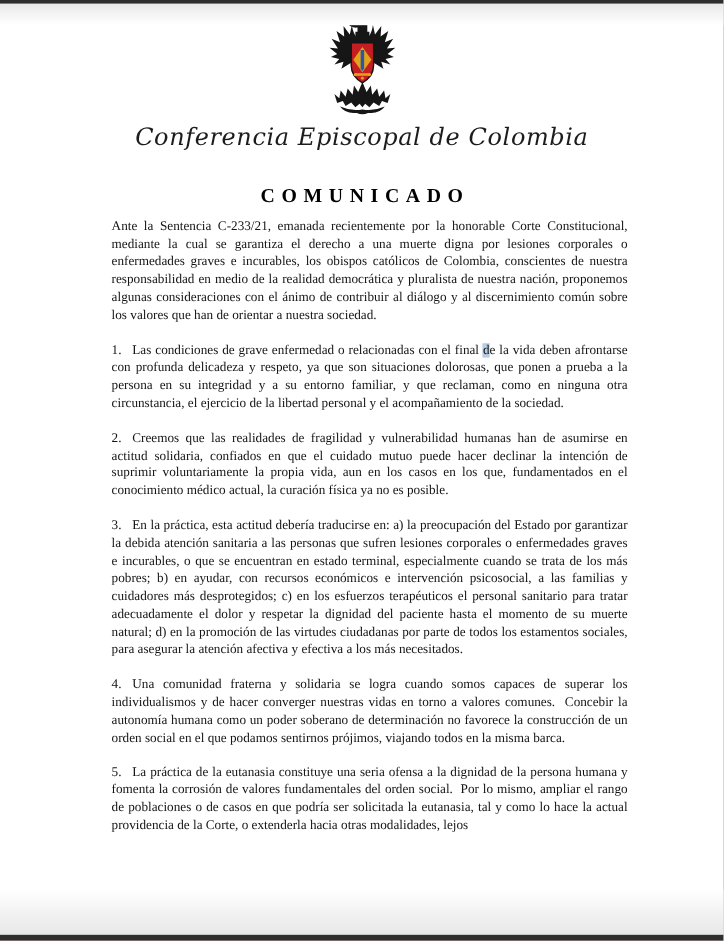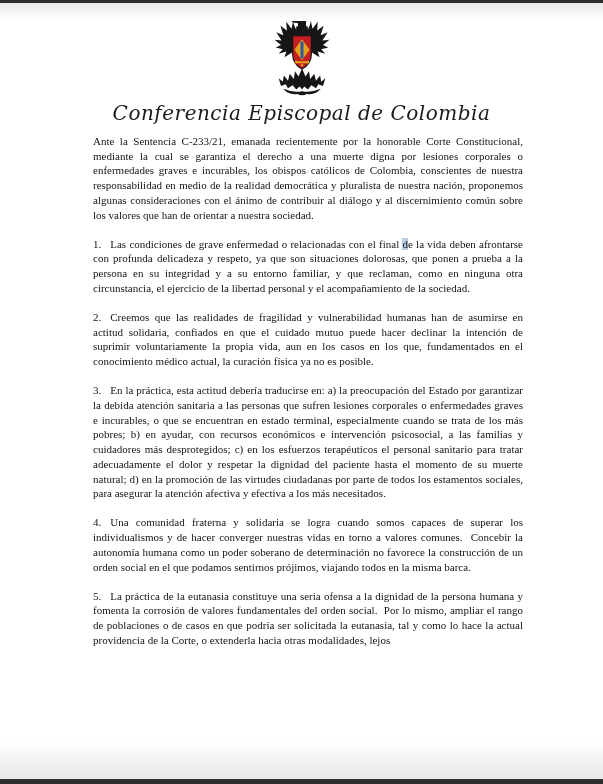--- a/index.html
+++ b/index.html
@@ -106,20 +106,21 @@
 
         <rect x="50" y="85.5" width="20" height="3.6" rx="1.8" fill="#e2a31b"></rect>
         <circle cx="50" cy="87.3" r="2.4" fill="#e2a31b"></circle>
         <circle cx="70" cy="87.3" r="2.4" fill="#e2a31b"></circle>
         <circle cx="60" cy="92.5" r="2.1" fill="#e2a31b"></circle>
       </svg>
     </div>
 
     <div class="org-script">Conferencia Episcopal de Colombia</div>
 
+    <h1 class="doc-title">COMUNICADO</h1>
 
     <div class="doc-body">
 
       <p><span>Ante la Sentencia C-233/21, emanada recientemente por la honorable Corte Constitucional, mediante la cual se garantiza el derecho a una muerte digna por lesiones corporales o enfermedades graves e incurables, los obispos católicos de Colombia, conscientes de nuestra responsabilidad en medio de la realidad democrática y pluralista de nuestra nación, proponemos algunas consideraciones con el ánimo de contribuir al diálogo y al discernimiento común sobre los valores que han de orientar a nuestra sociedad.</span></p>
 
       <p><span class="pnum">1.</span><span>Las condiciones de grave enfermedad o relacionadas con el final </span><span class="sel-char">d</span><span>e la vida deben afrontarse con profunda delicadeza y respeto, ya que son situaciones dolorosas, que ponen a prueba a la persona en su integridad y a su entorno familiar, y que reclaman, como en ninguna otra circunstancia, el ejercicio de la libertad personal y el acompañamiento de la sociedad.</span></p>
 
       <p><span class="pnum">2.</span><span>Creemos que las realidades de fragilidad y vulnerabilidad humanas han de asumirse en actitud solidaria, confiados en que el cuidado mutuo puede hacer declinar la intención de suprimir voluntariamente la propia vida, aun en los casos en los que, fundamentados en el conocimiento médico actual, la curación física ya no es posible.</span></p>
 
       <p><span class="pnum">3.</span><span>En la práctica, esta actitud debería traducirse en: a) la preocupación del Estado por garantizar la debida atención sanitaria a las personas que sufren lesiones corporales o enfermedades graves e incurables, o que se encuentran en estado terminal, especialmente cuando se trata de los más pobres; b) en ayudar, con recursos económicos e intervención psicosocial, a las familias y cuidadores más desprotegidos; c) en los esfuerzos terapéuticos el personal sanitario para tratar adecuadamente el dolor y respetar la dignidad del paciente hasta el momento de su muerte natural; d) en la promoción de las virtudes ciudadanas por parte de todos los estamentos sociales, para asegurar la atención afectiva y efectiva a los más necesitados.</span></p>

